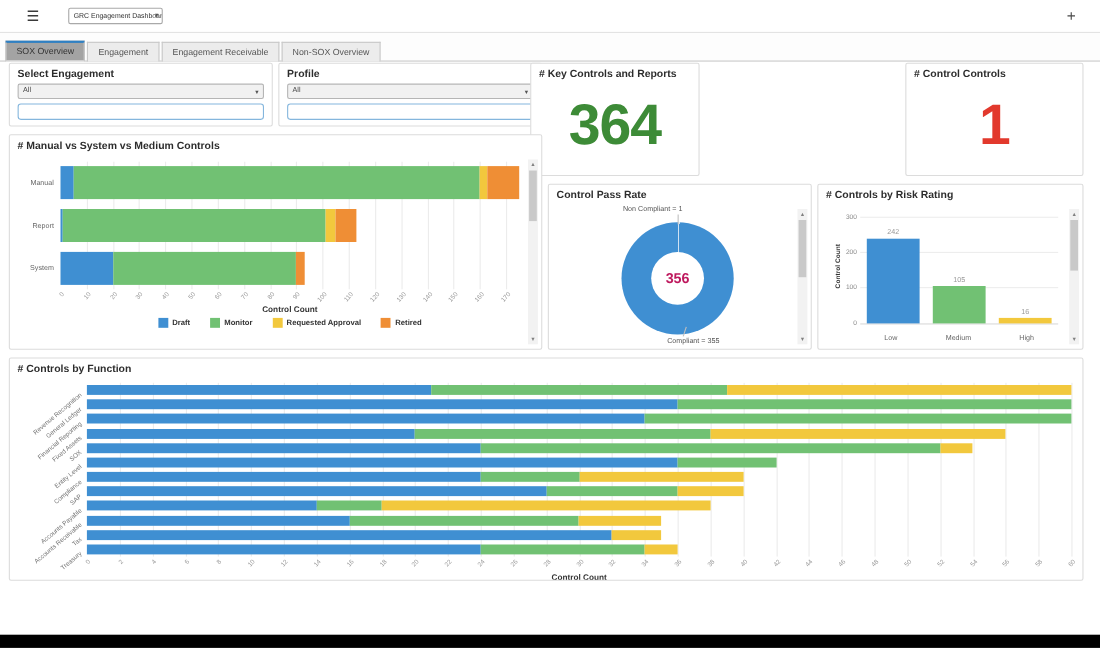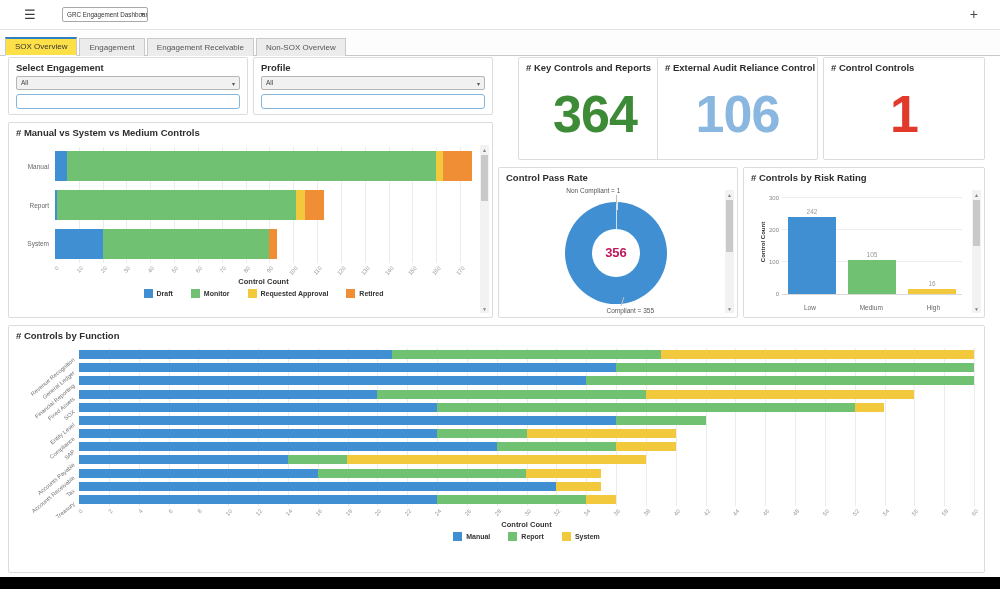--- a/index.html
+++ b/index.html
@@ -15,36 +15,36 @@
                  border-radius:2px; background:#fff; font-size:6.3px; color:#333; line-height:13px;
                  padding:0 10px 0 4px; white-space:nowrap; overflow:hidden; }
   #dash-select .caret { position:absolute; right:3px; top:0; font-size:6px; color:#555; }
   #add-btn { position:absolute; right:22px; top:6px; font-size:14px; color:#4a4a4a; font-weight:400; cursor:pointer; }
 
   
   #tabbar { position:absolute; left:0; top:30px; width:1000px; height:26px; background:#fdfdfd;
             border-bottom:1px solid #c9c9c9; padding-left:5px; display:flex; align-items:flex-end; }
   .tab { display:inline-block; font-size:8px; color:#555; background:#ececec; border:1px solid #c9c9c9;
          border-bottom:none; padding:4px 9px 4px 9px; margin-right:2px; margin-bottom:-1px; cursor:pointer; }
-  .tab.active { background:#fde047; color:#333; border-top:2px solid #2f80c3; padding-top:3px;
+  .tab.active { background:#a3a3a3; color:#333; border-top:2px solid #2f80c3; padding-top:3px;
                 border-bottom:1px solid #fff; }
 
   
   .card { position:absolute; background:#fff; border:1px solid #dcdcdc; border-radius:2px; overflow:hidden; }
   .card-title { position:absolute; left:7px; top:4px; font-size:9.5px; font-weight:bold; color:#2d2d2d;
                 white-space:nowrap; }
   #card-filter-1 { left:8px;  top:57px; width:240px; height:58px; }
   #card-filter-2 { left:253px; top:57px; width:240px; height:58px; }
-  #card-kpi-1 { left:518px; top:57px; width:154px; height:103px; }
+  #card-kpi-1 { left:482px; top:57px; width:154px; height:103px; }
   #card-kpi-2 { left:657px; top:57px; width:161px; height:103px; }
   #card-kpi-3 { left:823px; top:57px; width:162px; height:103px; }
   #card-chart-type { left:8px; top:122px; width:485px; height:196px; }
   #card-passrate { left:498px; top:167px; width:240px; height:151px; }
   #card-risk { left:743px; top:167px; width:242px; height:151px; }
-  #card-function { left:8px; top:325px; width:977px; height:248px; }
+  #card-function { left:8px; top:325px; width:977px; height:203px; }
 
   
   .filter-select { position:absolute; left:7px; right:7px; top:18px; height:14px; background:#f1f1f1;
                    border:1px solid #b5b5b5; border-radius:2px; font-size:6.5px; color:#444;
                    line-height:12px; padding:0 4px; }
   .filter-select .caret { position:absolute; right:4px; top:1px; font-size:6px; color:#555; }
   .filter-input { position:absolute; left:7px; right:7px; top:36px; height:15px; border:1px solid #84b6dd;
                   border-radius:3px; background:#fff; font-size:7px; padding:0 4px; outline:none; width:calc(100% - 14px); }
 
   
@@ -147,24 +147,20 @@
     <div class="filter-select">
       <span>All</span>
       <span class="caret">▾</span>
     </div>
     <input class="filter-input" value="" style="">
   </div>
 
   <div class="card" id="card-kpi-1">
     <div class="card-title"># Key Controls and Reports</div>
     <div class="kpi-value" style="color: rgb(61, 139, 55);">364</div>
-  </div>
-  <div class="card" id="card-kpi-2">
-    <div class="card-title"># External Audit Reliance Control</div>
-    <div class="kpi-value" style="color: rgb(138, 183, 224);">106</div>
   </div>
   <div class="card" id="card-kpi-3">
     <div class="card-title"># Control Controls</div>
     <div class="kpi-value" style="color: rgb(226, 57, 45);">1</div>
   </div>
 
   <div class="card" id="card-chart-type">
     <div class="card-title"># Manual vs System vs Medium Controls</div>
     <div id="chart-type" class="hs-chart">
         <div class="hs-grid">

